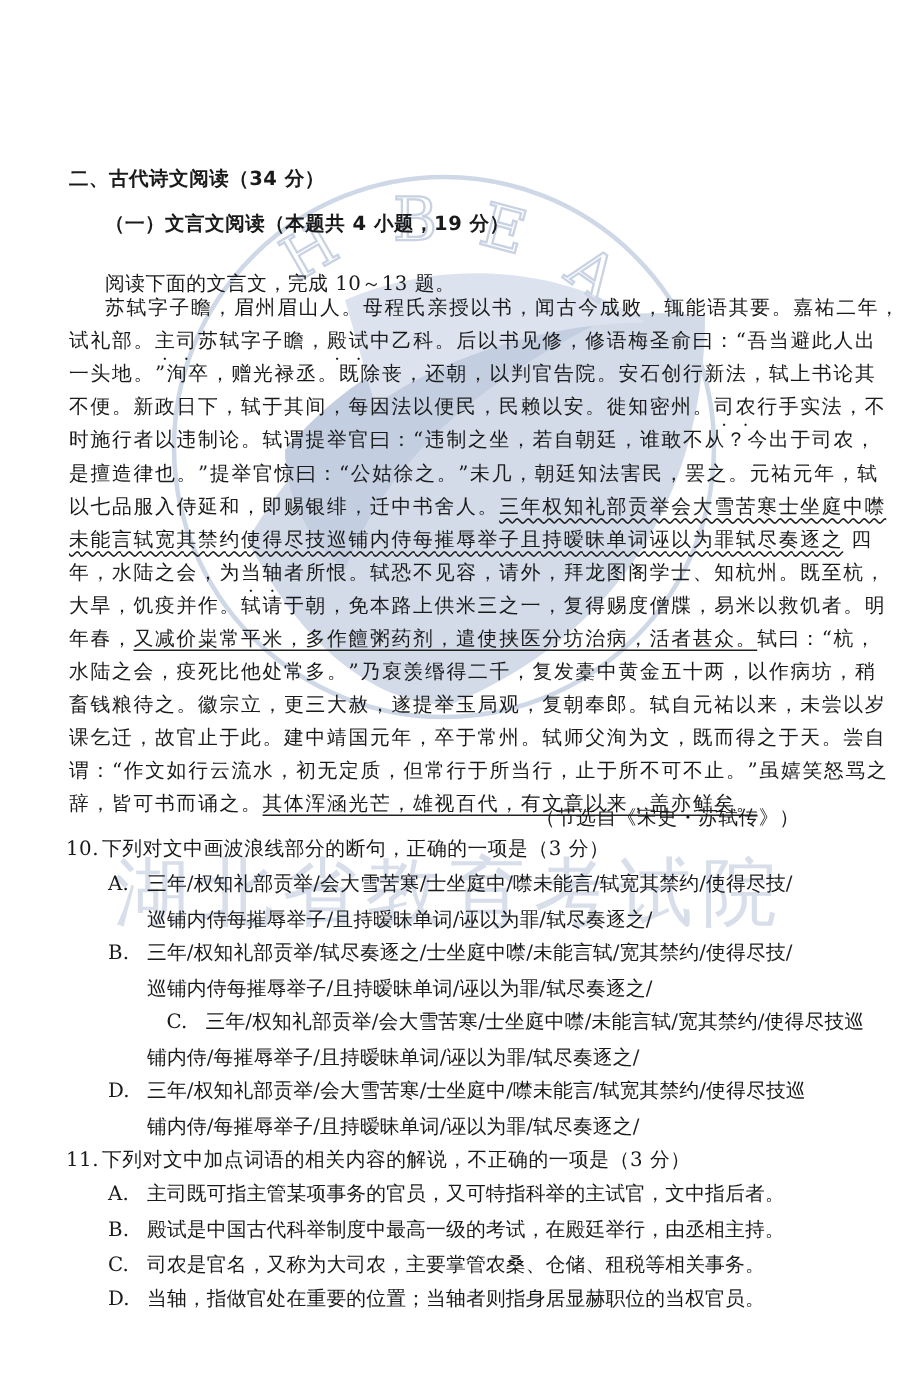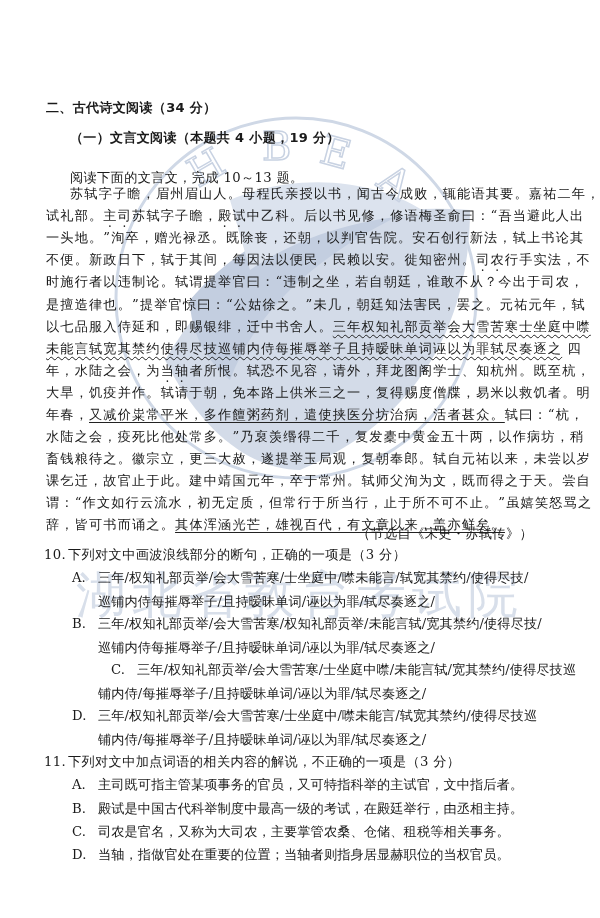--- a/index.html
+++ b/index.html
@@ -1,21 +1,21 @@
 <!DOCTYPE html>
 <html><head>
 <meta charset="utf-8">
 <style>
   html, body { margin: 0; padding: 0; }
   body {
     width: 600px; height: 918px; background: #ffffff; position: relative; overflow: hidden;
     font-family: "DejaVu Serif", "Liberation Serif", serif; color: #1a1a1a;
   }
   .watermark { position: absolute; left: 0; top: 0; width: 600px; height: 918px; pointer-events: none; z-index: 0; }
-  .page { position: absolute; left: 0; top: 4px; width: 600px; height: 658px; z-index: 1; }
+  .page { position: absolute; left: 0; top: 16px; width: 600px; height: 658px; z-index: 1; }
   .line { position: absolute; white-space: nowrap; font-size: 13.2px; letter-spacing: 0.35px; line-height: 20px; }
   .bold { font-family: "DejaVu Sans", "Liberation Sans", sans-serif; font-weight: bold; font-size: 13px; }
   .kai { font-family: "DejaVu Serif", "Liberation Serif", serif; letter-spacing: 1.15px; }
   .wavy { text-decoration: underline wavy #222; text-underline-offset: 3px; text-decoration-thickness: 1px; }
   .uline { text-decoration: underline #222; text-underline-offset: 3px; }
   .dot { position: relative; }
   .dot::after { content: "·"; position: absolute; left: 50%; transform: translateX(-50%); bottom: -9px; font-size: 12px; line-height: 10px; }
   .opt-letter { display: inline-block; width: 26px; }
   .opt-text { letter-spacing: 0.1px; }
 </style>
@@ -62,21 +62,21 @@
       <div class="line kai" style="left: 46px; top: 489px;"><span>谓：“作文如行云流水，初无定质，但常行于所当行，止于所不可不止。”虽嬉笑怒骂之</span></div>
       <div class="line kai" style="left: 46px; top: 511px;"><span>辞，皆可书而诵之。</span><span class="uline">其体浑涵光芒，雄视百代，有文章以来，盖亦鲜矣。</span></div>
     </div>
 
   <div class="line" style="left:357px; top:520px;">（节选自《宋史・苏轼传》）</div>
 
   <div id="questions">
       <div class="line" style="left: 44px; top: 541px;"><span style="display: inline-block; width: 24px;">10.</span><span>下列对文中画波浪线部分的断句，正确的一项是（3 分）</span></div>
       <div class="line opt-text" style="left: 72px; top: 564px;"><span class="opt-letter">A.</span><span>三年/权知礼部贡举/会大雪苦寒/士坐庭中/噤未能言/轼宽其禁约/使得尽技/</span></div>
       <div class="line opt-text" style="left: 98px; top: 588px;"><span>巡铺内侍每摧辱举子/且持暧昧单词/诬以为罪/轼尽奏逐之/</span></div>
-      <div class="line opt-text" style="left: 72px; top: 610px;"><span class="opt-letter">B.</span><span>三年/权知礼部贡举/会大雪苦寒/权知礼部贡举/未能言轼/宽其禁约/使得尽技/</span></div>
+      <div class="line opt-text" style="left: 72px; top: 610px;"><span class="opt-letter">B.</span><span>三年/权知礼部贡举/轼尽奏逐之/士坐庭中噤/未能言轼/宽其禁约/使得尽技/</span></div>
       <div class="line opt-text" style="left: 98px; top: 634px;"><span>巡铺内侍每摧辱举子/且持暧昧单词/诬以为罪/轼尽奏逐之/</span></div>
       <div class="line opt-text" style="left: 72px; top: 656px; margin-left: 39px;"><span class="opt-letter">C.</span><span>三年/权知礼部贡举/会大雪苦寒/士坐庭中噤/未能言轼/宽其禁约/使得尽技巡</span></div>
       <div class="line opt-text" style="left: 98px; top: 680px;"><span>铺内侍/每摧辱举子/且持暧昧单词/诬以为罪/轼尽奏逐之/</span></div>
       <div class="line opt-text" style="left: 72px; top: 702px;"><span class="opt-letter">D.</span><span>三年/权知礼部贡举/会大雪苦寒/士坐庭中/噤未能言/轼宽其禁约/使得尽技巡</span></div>
       <div class="line opt-text" style="left: 98px; top: 726px;"><span>铺内侍/每摧辱举子/且持暧昧单词/诬以为罪/轼尽奏逐之/</span></div>
       <div class="line" style="left: 44px; top: 748px;"><span style="display: inline-block; width: 24px;">11.</span><span>下列对文中加点词语的相关内容的解说，不正确的一项是（3 分）</span></div>
       <div class="line opt-text" style="left: 72px; top: 771px;"><span class="opt-letter">A.</span><span>主司既可指主管某项事务的官员，又可特指科举的主试官，文中指后者。</span></div>
       <div class="line opt-text" style="left: 72px; top: 795px;"><span class="opt-letter">B.</span><span>殿试是中国古代科举制度中最高一级的考试，在殿廷举行，由丞相主持。</span></div>
       <div class="line opt-text" style="left: 72px; top: 818px;"><span class="opt-letter">C.</span><span>司农是官名，又称为大司农，主要掌管农桑、仓储、租税等相关事务。</span></div>
       <div class="line opt-text" style="left: 72px; top: 841px;"><span class="opt-letter">D.</span><span>当轴，指做官处在重要的位置；当轴者则指身居显赫职位的当权官员。</span></div>

